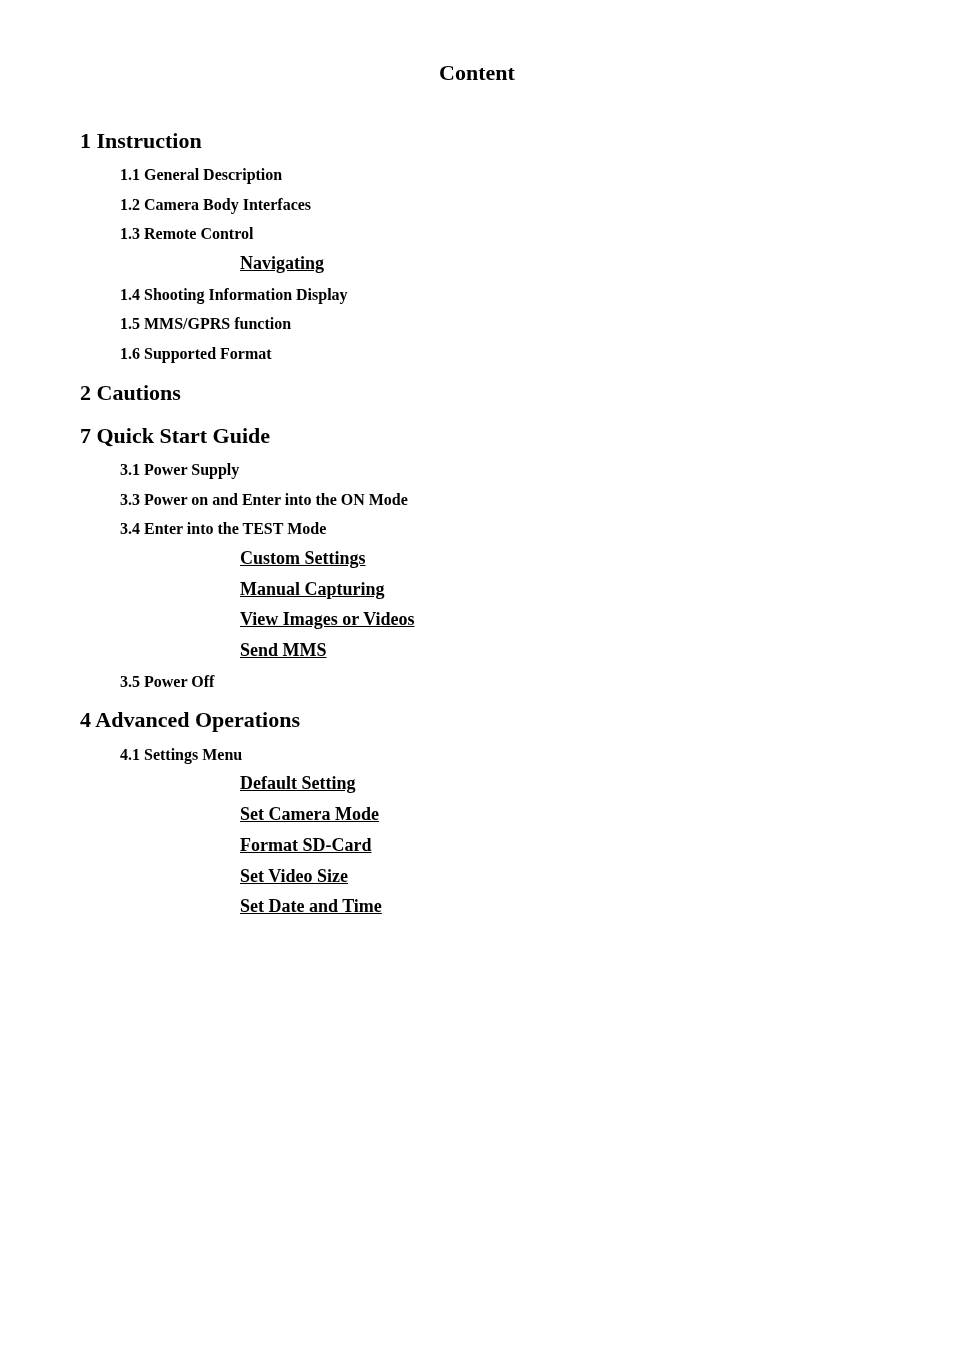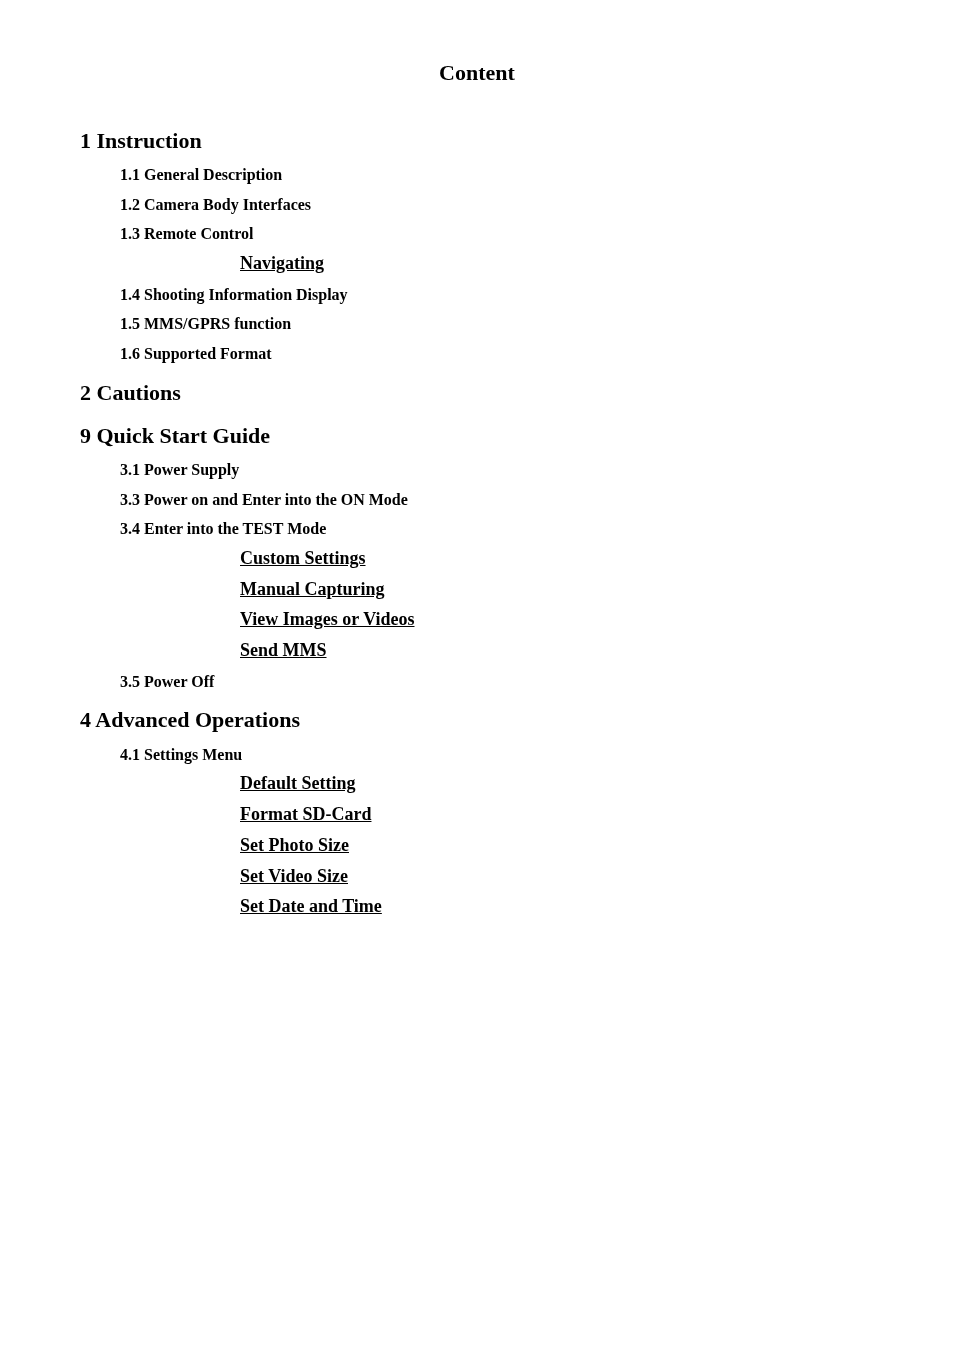--- a/index.html
+++ b/index.html
@@ -66,29 +66,29 @@
 <div class="toc" id="toc-container">
 <div class="toc-item level1">1   Instruction</div>
     <div class="toc-item level2">1.1   General Description</div>
     <div class="toc-item level2">1.2   Camera Body Interfaces</div>
     <div class="toc-item level2">1.3   Remote Control</div>
     <div class="toc-item level3">Navigating</div>
     <div class="toc-item level2">1.4   Shooting Information Display</div>
     <div class="toc-item level2">1.5   MMS/GPRS function</div>
     <div class="toc-item level2">1.6   Supported Format</div>
     <div class="toc-item level1">2   Cautions</div>
-    <div class="toc-item level1">9   Quick Start Guide</div>
+    <div class="toc-item level1">7   Quick Start Guide</div>
     <div class="toc-item level2">3.1   Power Supply</div>
     <div class="toc-item level2">3.3   Power on and Enter into the ON Mode</div>
     <div class="toc-item level2">3.4   Enter into the TEST Mode</div>
     <div class="toc-item level3">Custom Settings</div>
     <div class="toc-item level3">Manual Capturing</div>
     <div class="toc-item level3">View Images or Videos</div>
     <div class="toc-item level3">Send MMS</div>
     <div class="toc-item level2">3.5   Power Off</div>
     <div class="toc-item level1">4   Advanced Operations</div>
     <div class="toc-item level2">4.1   Settings Menu</div>
     <div class="toc-item level3">Default Setting</div>
+    <div class="toc-item level3">Set Camera Mode</div>
     <div class="toc-item level3">Format SD-Card</div>
-    <div class="toc-item level3">Set Photo Size</div>
     <div class="toc-item level3">Set Video Size</div>
     <div class="toc-item level3">Set Date and Time</div>
   </div>
 
 </body></html>

